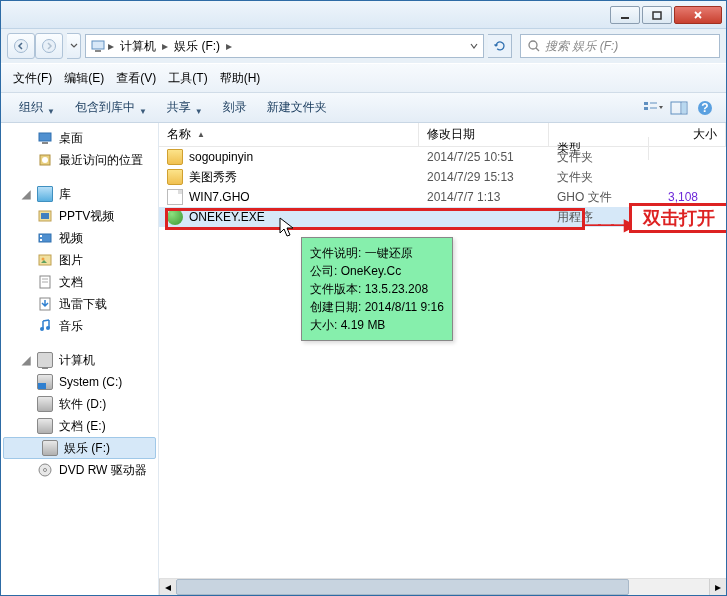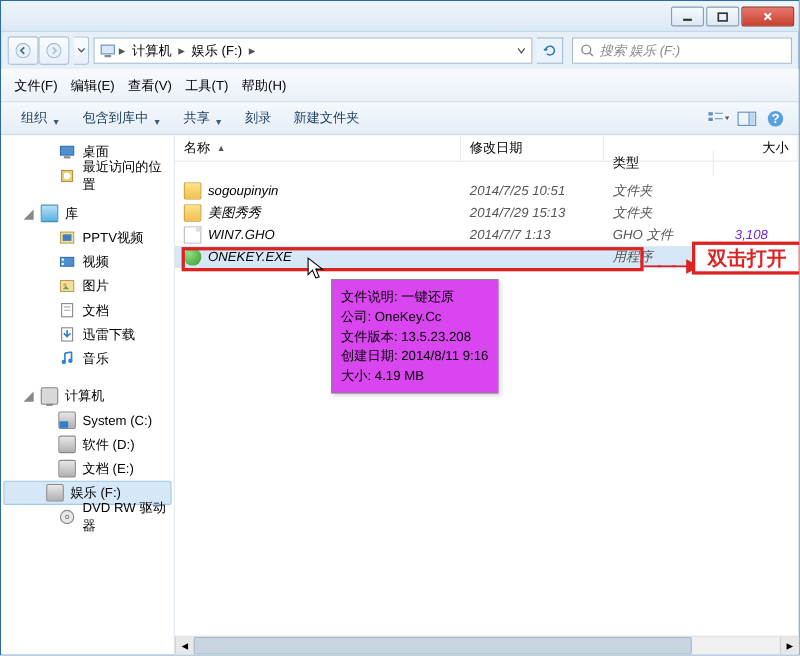--- a/index.html
+++ b/index.html
@@ -23,47 +23,47 @@
 .menu-bar { height: 30px; background: linear-gradient(to bottom, #f7fafd, #eaf1f8); border-top: 1px solid #fff; border-bottom: 1px solid #d0dce8; display: flex; align-items: center; padding: 0 6px; }
 .menu-bar span { padding: 0 6px; }
 .toolbar { height: 30px; background: linear-gradient(to bottom, #f5f9fd, #e4edf6); border-bottom: 1px solid #c8d6e4; display: flex; align-items: center; padding: 0 8px; }
 .toolbar .tb-item { padding: 0 10px; display: flex; align-items: flex-end; gap: 4px; color: #1a3c5e; }
 .toolbar .tb-item .dd-tri { font-size: 8px; color: #3a5a7a; }
 .toolbar .spacer { flex: 1; }
 .toolbar .tb-icon { width: 26px; height: 22px; display: flex; align-items: center; justify-content: center; }
 .main { flex: 1; display: flex; background: #fff; overflow: hidden; }
 .sidebar { width: 158px; border-right: 1px solid #e0e8f0; overflow-y: auto; padding-top: 4px; }
 .tree-item { display: flex; align-items: center; height: 22px; padding-left: 20px; gap: 6px; }
-.tree-item.l2 { padding-left: 52px; }
+.tree-item.l2 { padding-left: 24px; margin-left: 12px; }
 .tree-item.selected { background: #d6e8f8; border: 1px solid #a0c8e8; border-radius: 2px; margin: 0 2px; padding-left: 38px; }
 .tree-item .exp { width: 10px; text-align: center; color: #888; }
 .tree-item svg, .tree-item .ico { width: 16px; height: 16px; flex-shrink: 0; }
 .tree-sep { height: 12px; }
-.content { flex: 1; display: flex; flex-direction: column; position: relative; gap: 17px; }
+.content { flex: 1; display: flex; flex-direction: column; position: relative; }
 .col-headers { height: 24px; display: flex; align-items: center; border-bottom: 1px solid #e8e8e8; }
 .col-headers .col { padding: 0 8px; border-right: 1px solid #e8e8e8; display: flex; align-items: center; height: 100%; }
 .col-headers .col.name { width: 260px; }
 .col-headers .col.date { width: 130px; }
 .col-headers .col.type { width: 100px; margin-top: 27px; }
 .col-headers .col.size { flex: 1; text-align: right; justify-content: flex-end; }
 .col-headers .sort-arrow { margin-left: 6px; font-size: 8px; color: #555; }
 .file-list { flex: 1; overflow: auto; position: relative; }
 .file-row { height: 20px; display: flex; align-items: center; }
 .file-row.selected { background: #d6e8f8; }
-.file-row .cell { padding: 0 8px; overflow: hidden; white-space: nowrap; font-style: italic; }
+.file-row .cell { padding: 0 8px; overflow: hidden; white-space: nowrap; }
 .file-row .cell.name { width: 260px; display: flex; align-items: center; gap: 6px; }
 .file-row .cell.date { width: 130px; color: #555; }
 .file-row .cell.type { width: 100px; color: #555; }
 .file-row .cell.size { flex: 1; text-align: right; color: #6d28d9; padding-right: 28px; }
 .file-row .ico { width: 16px; height: 16px; flex-shrink: 0; }
 .highlight-box { position: absolute; border: 3px solid #d22; pointer-events: none; }
 .highlight-row { left: 6px; top: 61px; width: 420px; height: 22px; }
 .highlight-arrow { position: absolute; left: 426px; top: 68px; color: #d22; font-size: 16px; font-weight: bold; letter-spacing: -3px; pointer-events: none; }
 .highlight-label { left: 470px; top: 56px; width: 100px; height: 30px; display: flex; align-items: center; justify-content: center; color: #d22; font-size: 18px; font-weight: bold; background: #fff; }
-.tooltip { position: absolute; left: 142px; top: 90px; background: #d946ef; border: 1px solid #888; padding: 6px 8px; line-height: 1.5; box-shadow: 2px 2px 4px rgba(0,0,0,0.15); }
+.tooltip { position: absolute; left: 142px; top: 90px; background: #86efac; border: 1px solid #888; padding: 6px 8px; line-height: 1.5; box-shadow: 2px 2px 4px rgba(0,0,0,0.15); }
 .cursor { position: absolute; left: 120px; top: 70px; pointer-events: none; }
 .status-bar { height: 40px; border-top: 1px solid #d0dce8; background: linear-gradient(to bottom, #f5f9fd, #e8f0f8); display: flex; align-items: center; padding: 0 10px; gap: 10px; }
 .status-bar .drive-ico { width: 32px; height: 24px; }
 .hscroll { height: 17px; border-top: 1px solid #e0e0e0; background: #f0f0f0; display: flex; }
 .hscroll .track { flex: 1; position: relative; }
 .hscroll .thumb { position: absolute; left: 0; top: 0; height: 100%; width: 85%; background: #c8d4e0; border: 1px solid #a8b8c8; border-radius: 2px; }
 .hscroll .arrow { width: 17px; display: flex; align-items: center; justify-content: center; background: #e8e8e8; border-left: 1px solid #d0d0d0; }
 .ico-folder { background: linear-gradient(to bottom, #fce38a, #f0c050); border-radius: 1px 1px 2px 2px; border: 1px solid #d0a030; }
 .ico-file { background: #fff; border: 1px solid #bbb; position: relative; }
 .ico-file::after { content: ''; position: absolute; top: 0; right: 0; width: 4px; height: 4px; background: #ddd; }

